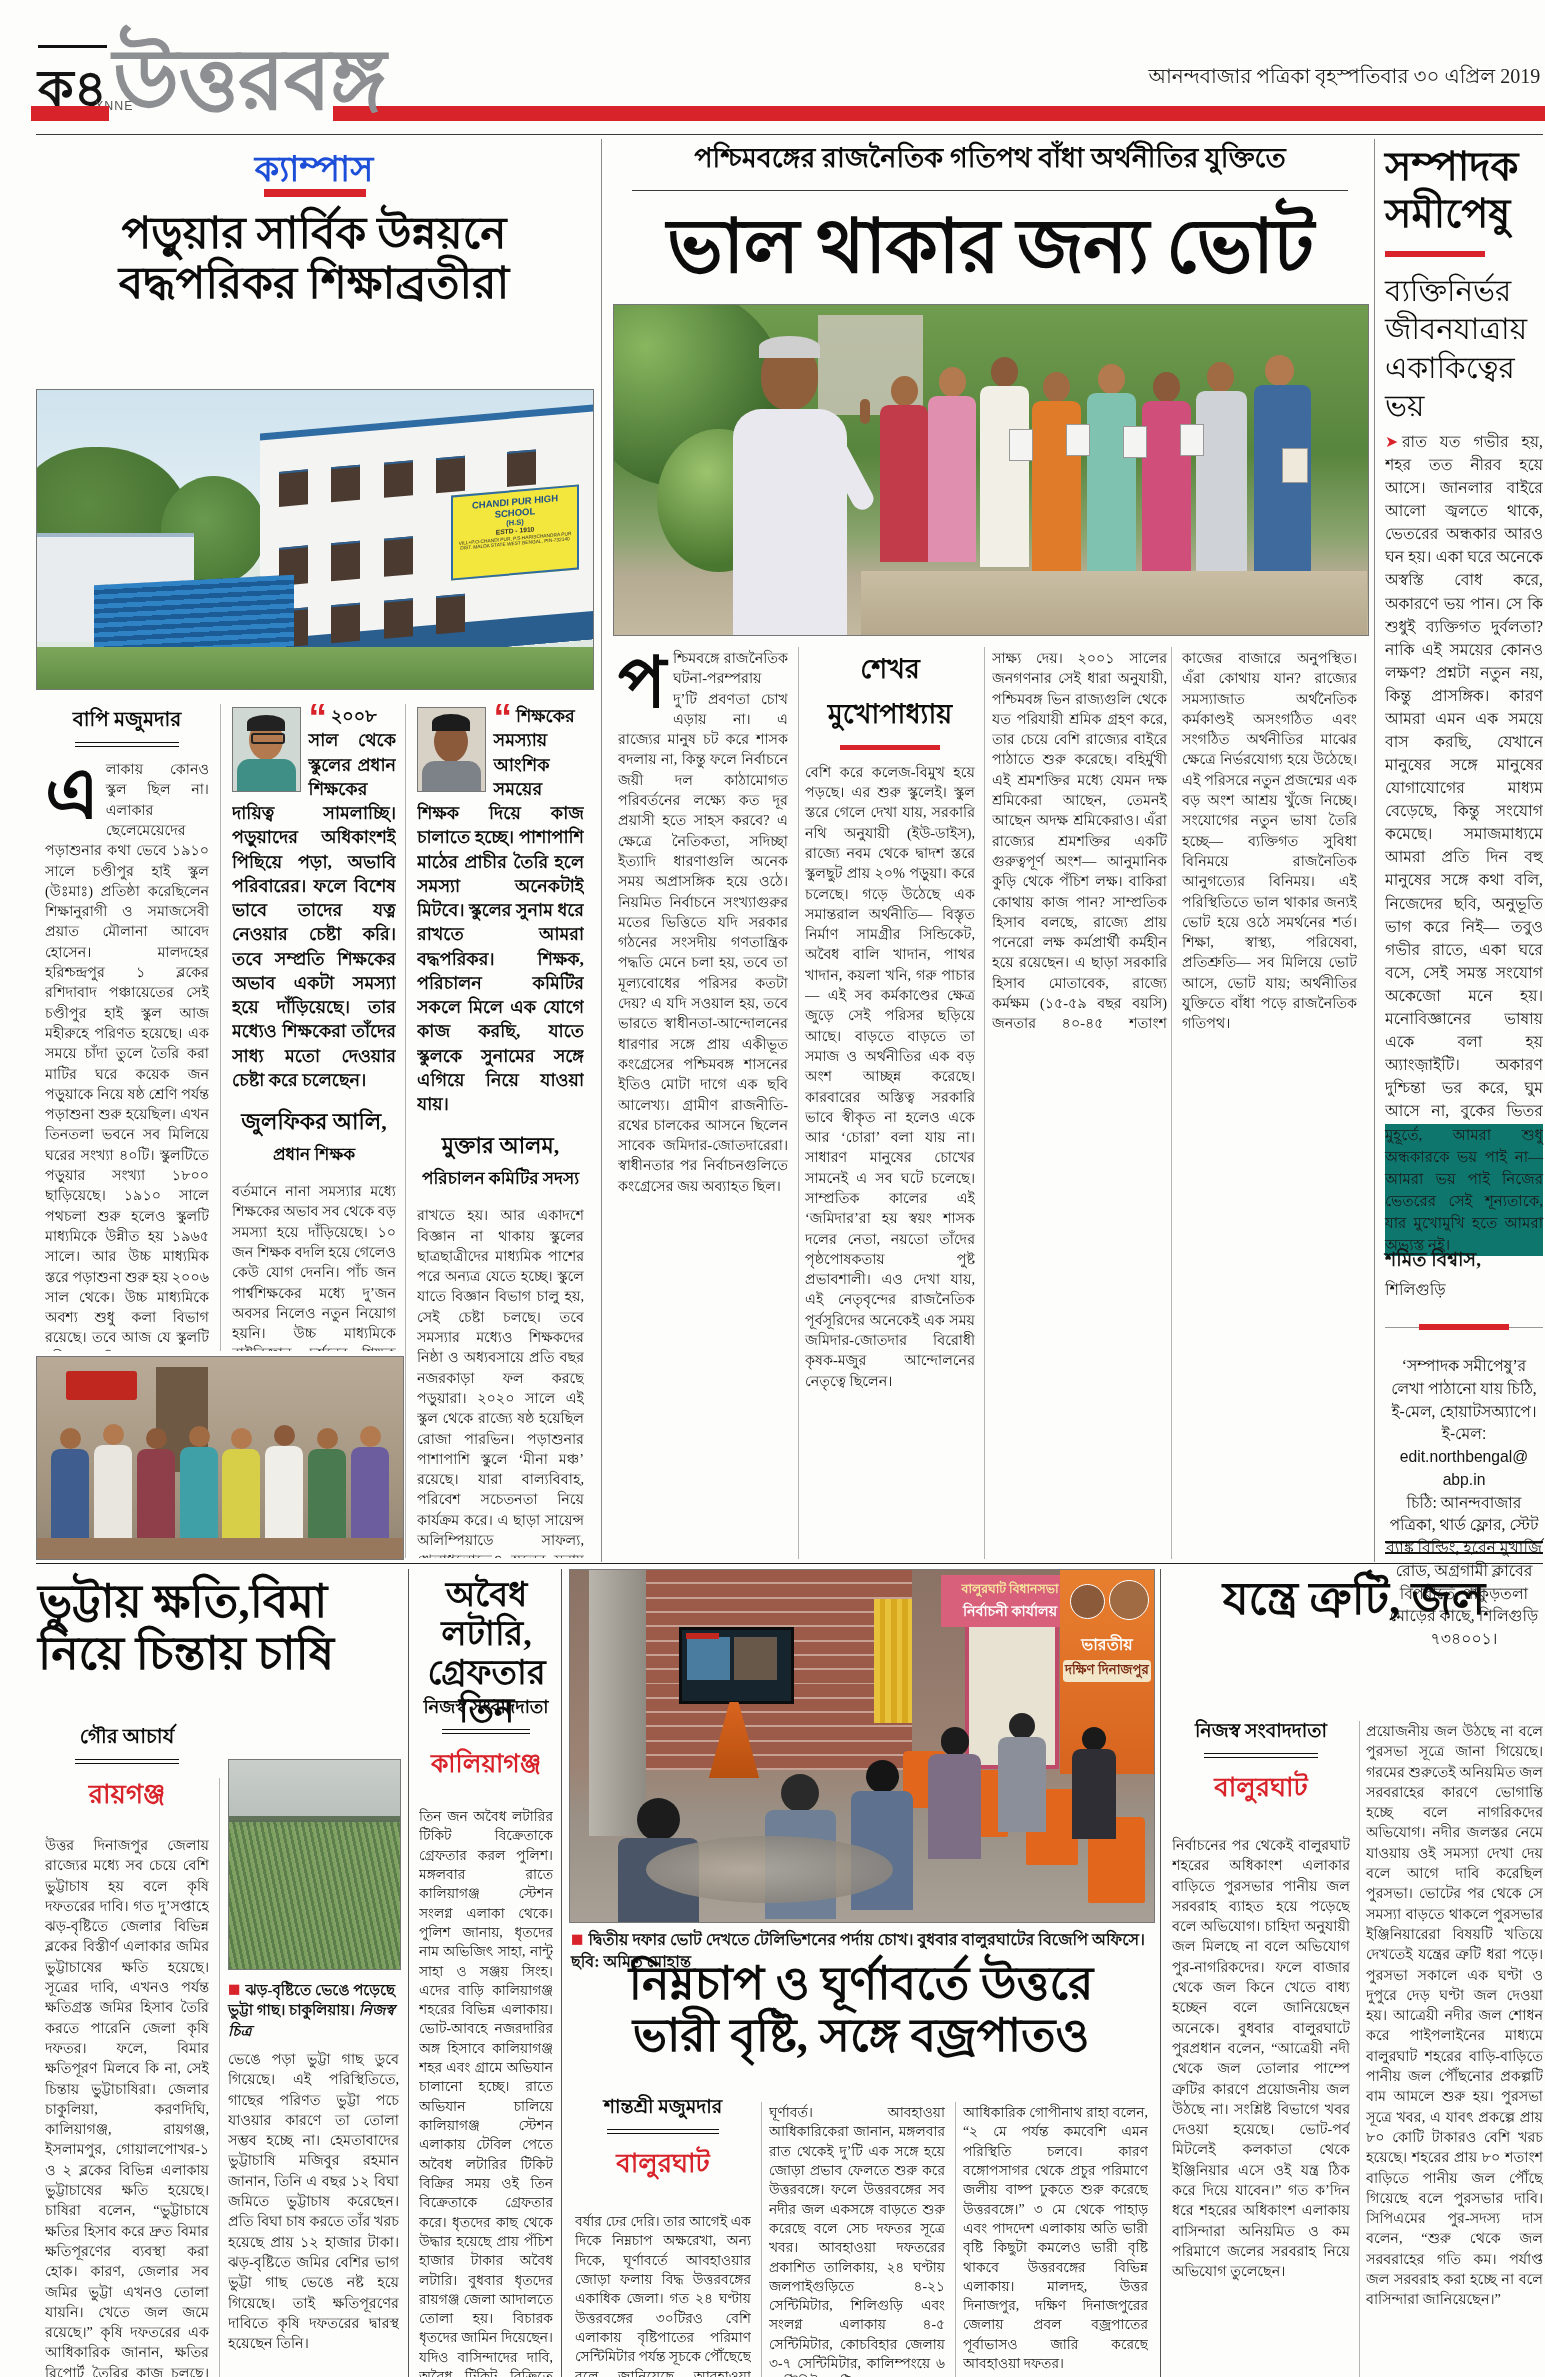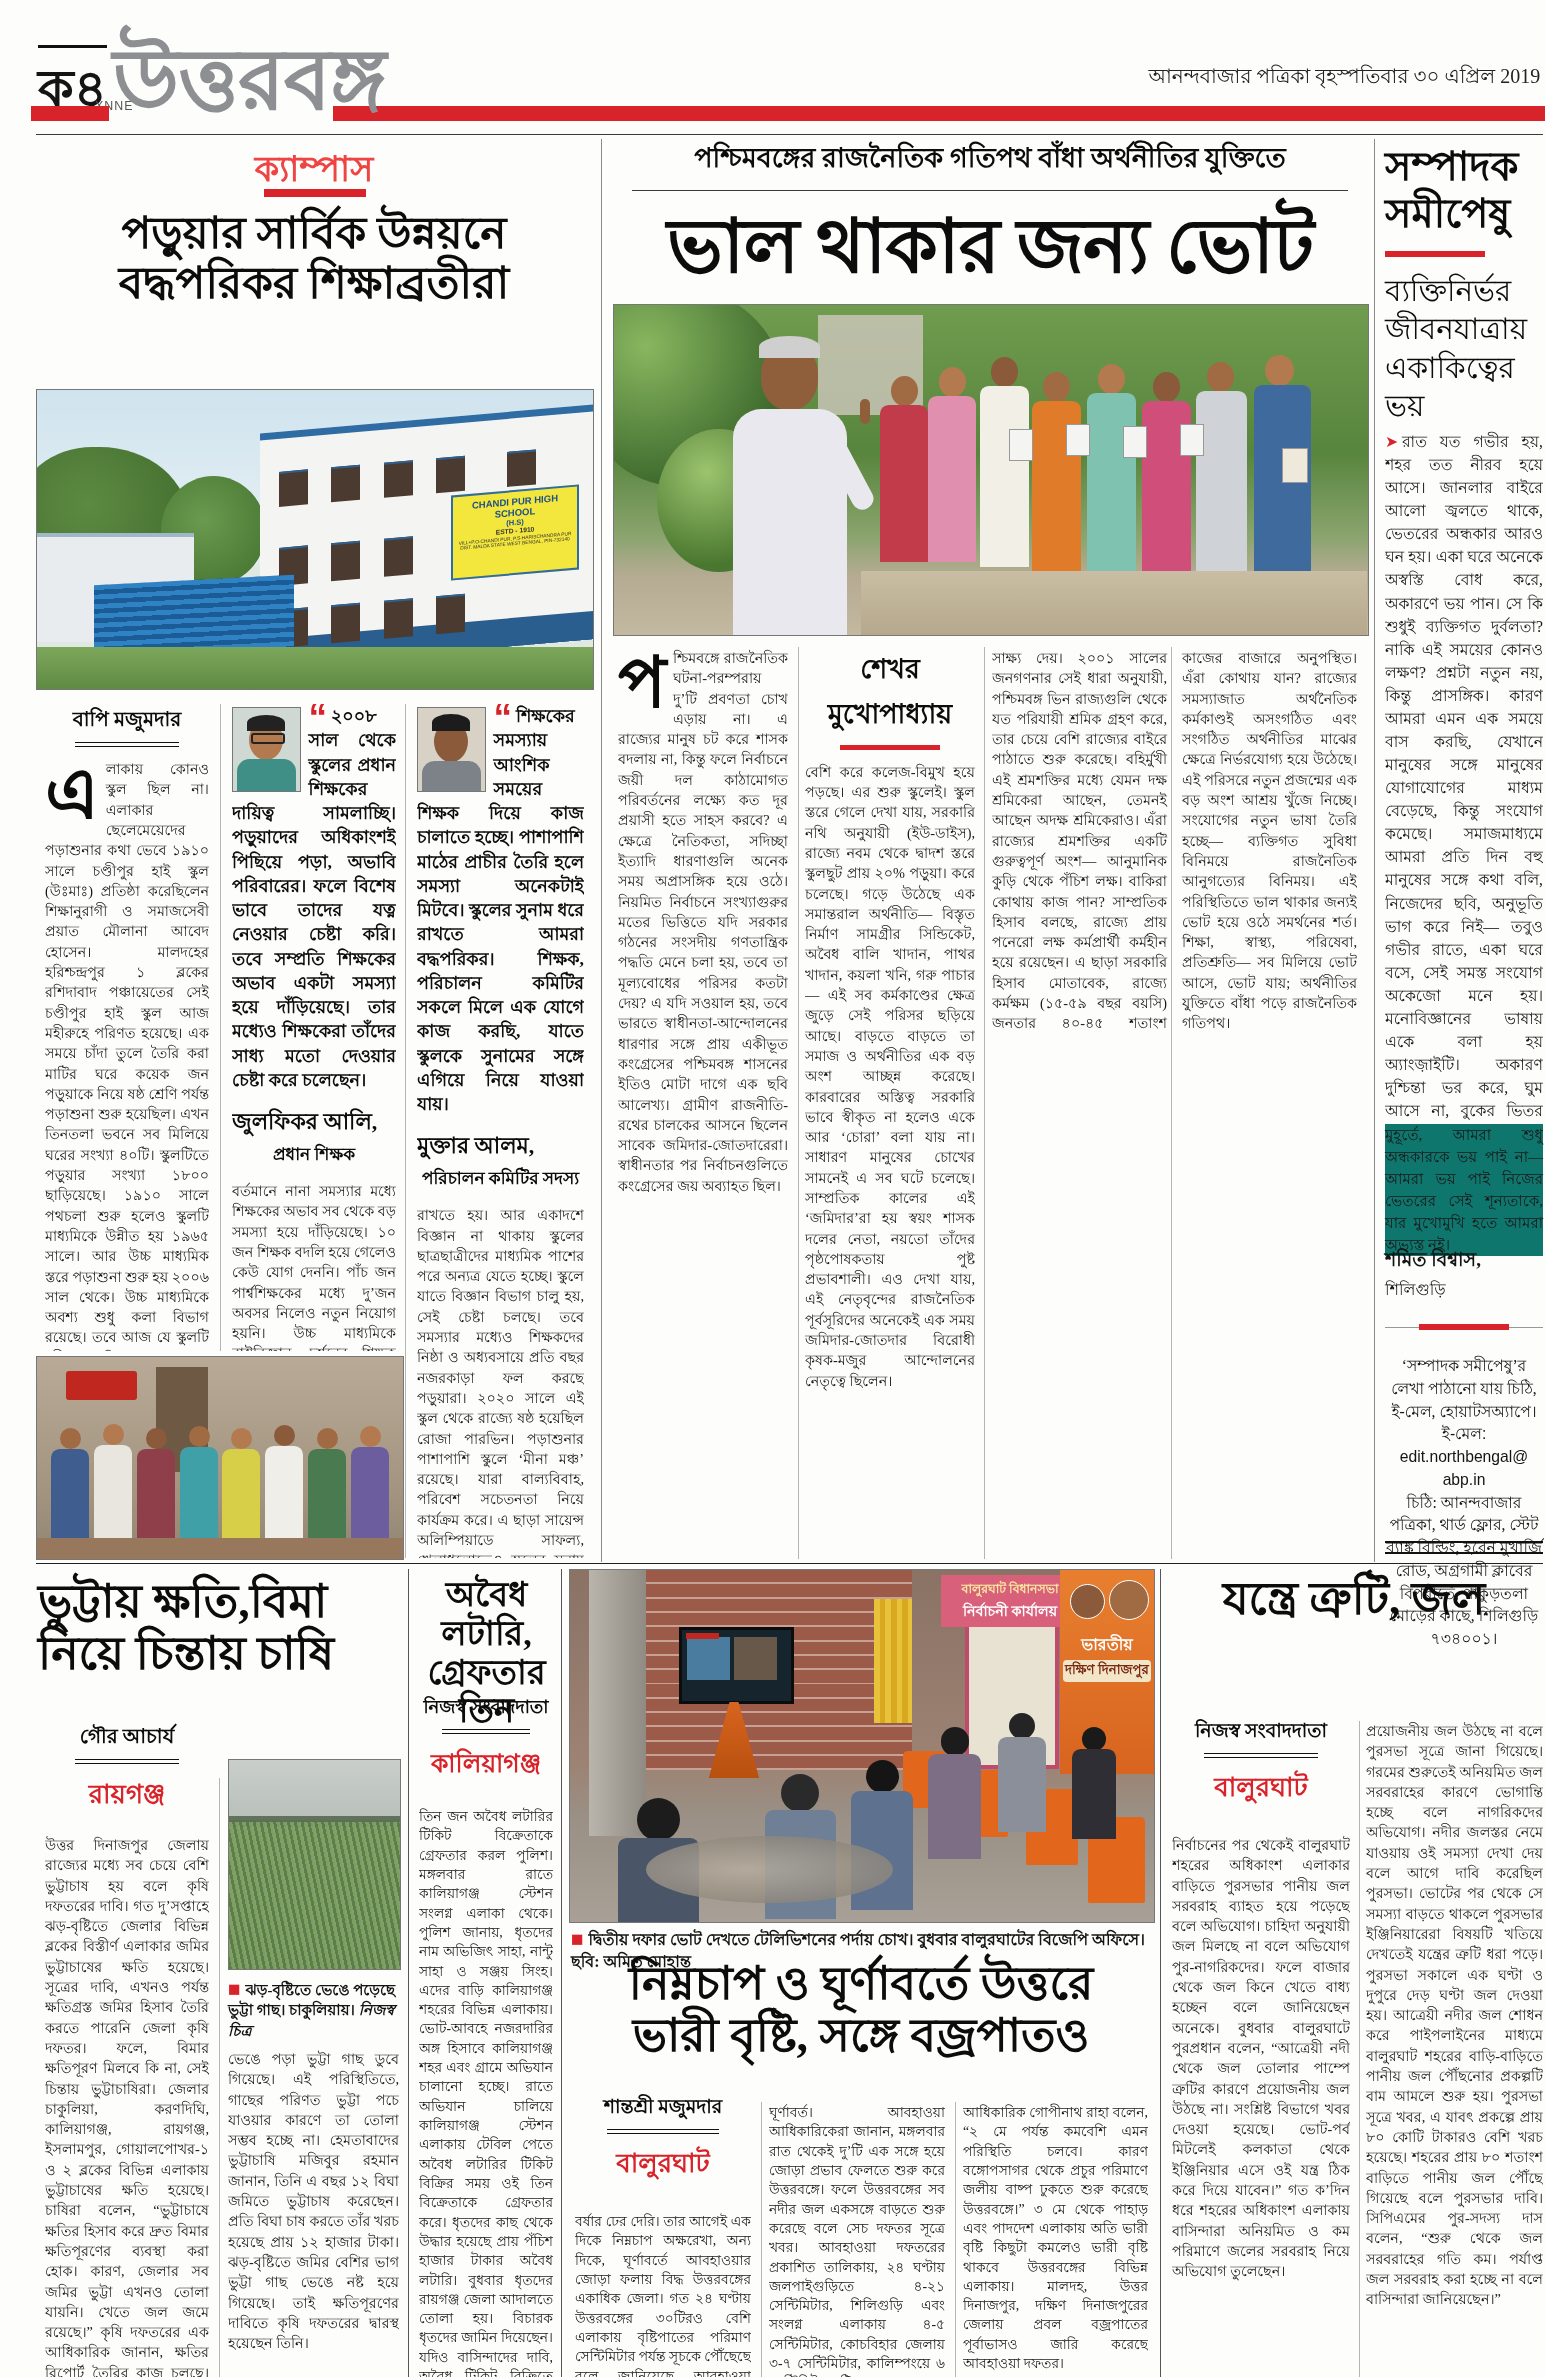--- a/index.html
+++ b/index.html
@@ -11,21 +11,21 @@
   .body-txt{font-size:14.3px;line-height:1.42;text-align:justify;color:#181818;}
   .sm-txt{font-size:13.8px;line-height:1.40;text-align:justify;color:#181818;}
   .dropcap{float:left;font-size:71px;line-height:.82;font-weight:bold;padding:5.7px 6.7px 0 0;color:#0c0c0c;}
   .byline{font-weight:bold;font-size:20px;text-align:center;color:#0c0c0c;}
   .dbl-rule{width:64%;margin:4.8px auto 0;height:2.9px;border-top:1.9px solid #111;border-bottom:1.9px solid #111;}
   .dateline{color:#d8232a;font-weight:bold;font-size:26px;text-align:center;}
   .vrule{position:absolute;width:1px;background:#8a8a8a;}
   .hrule{position:absolute;height:1px;background:#3a3a3a;}
   .quote{font-weight:bold;font-size:17.6px;line-height:1.38;text-align:justify;color:#0d0d0d;}
   .qmark{color:#d8232a;font-size:37px;font-weight:bold;line-height:.55;vertical-align:-7.6px;margin-right:3.8px;font-family:"Liberation Sans",sans-serif;}
-  .attr-name{font-weight:bold;font-size:22px;text-align:left;color:#0c0c0c;}
+  .attr-name{font-weight:bold;font-size:22px;text-align:center;color:#0c0c0c;}
   .attr-role{font-weight:bold;font-size:17px;text-align:center;color:#0c0c0c;}
   .caption{font-size:15.7px;font-weight:bold;color:#141414;line-height:1.35;}
   .redsq{color:#d8232a;margin-right:4.8px;font-family:"DejaVu Sans",sans-serif;font-size:13.3px;vertical-align:1.9px;}
   .photo{position:absolute;overflow:hidden;border:0.5px solid #777;}
   .fig{position:absolute;}
   .fig .head{position:absolute;border-radius:50%;}
   .fig .torso{position:absolute;border-radius:8.6px 8.6px 0 0;}
   .win{position:absolute;background:#4a3a30;border-top:2.9px solid #2e5f8f;}
   .chair{position:absolute;background:#e2661c;border-radius:4.8px 4.8px 1.9px 1.9px;}
   .redbar{position:absolute;background:#d8232a;}
@@ -40,21 +40,21 @@
   <div class="abs" style="left:113px;top:14.3px;font-size:85px;font-weight:bold;color:#8d8f92;letter-spacing:-1px;z-index:3;">উত্তরবঙ্গ</div>
   <div class="redbar" style="left:31px;top:106px;width:78px;height:15px;"></div>
   <div class="redbar" style="left:333px;top:106px;width:1213px;height:15px;"></div>
   <div class="abs" style="right:4.8px;top:61px;font-size:20px;color:#222;">আনন্দবাজার পত্রিকা বৃহস্পতিবার ৩০ এপ্রিল 2019</div>
 
   <div class="hrule" style="left:36px;top:134px;width:1507px;"></div>
   <div class="vrule" style="left:601px;top:139px;height:1423px;"></div>
   <div class="vrule" style="left:1374px;top:139px;height:1423px;"></div>
   <div class="hrule" style="left:36px;top:1563px;width:1507px;height:1.4px;background:#222;"></div>
 
-  <div class="abs center" style="left:36px;top:142px;width:556px;font-size:35px;font-weight:bold;color:#ef4444;">ক্যাম্পাস</div>
+  <div class="abs center" style="left:36px;top:142px;width:556px;font-size:35px;font-weight:bold;color:#1d4ed8;">ক্যাম্পাস</div>
   <div class="redbar" style="left:264px;top:189px;width:102px;height:7.6px;"></div>
   <div class="abs center hl" style="left:36px;top:209px;width:556px;font-size:44px;">
     <div>পড়ুয়ার সার্বিক উন্নয়নে</div>
     <div>বদ্ধপরিকর শিক্ষাব্রতীরা</div>
   </div>
 
   <div class="photo" style="left:36px;top:389px;width:556px;height:299px;background:linear-gradient(#cfe3ee 0%,#e8f1f5 55%,#dfe9e2 60%);">
     <div class="abs" style="left:-19px;top:57px;width:171px;height:143px;background:radial-gradient(circle at 40% 40%,#5d8a42,#3e6a2c);border-radius:50% 60% 55% 45%;"></div>
     <div class="abs" style="left:124px;top:86px;width:105px;height:109px;background:radial-gradient(circle at 40% 40%,#6a9a4e,#42702f);border-radius:55%;"></div>
     <div class="abs" style="left:0px;top:143px;width:157px;height:105px;background:#e9ecee;border-top:4.8px solid #9fb7c8;"></div>

